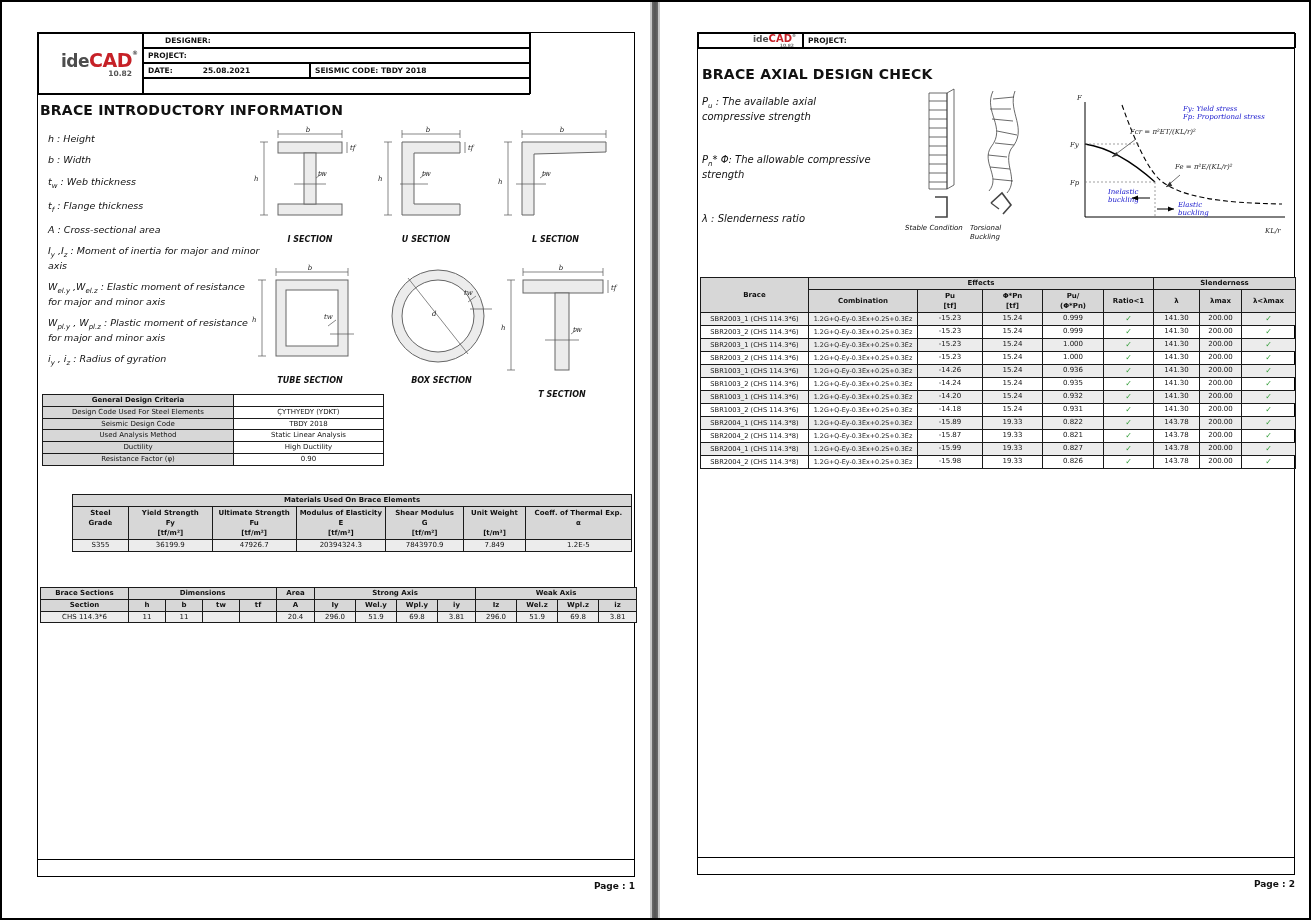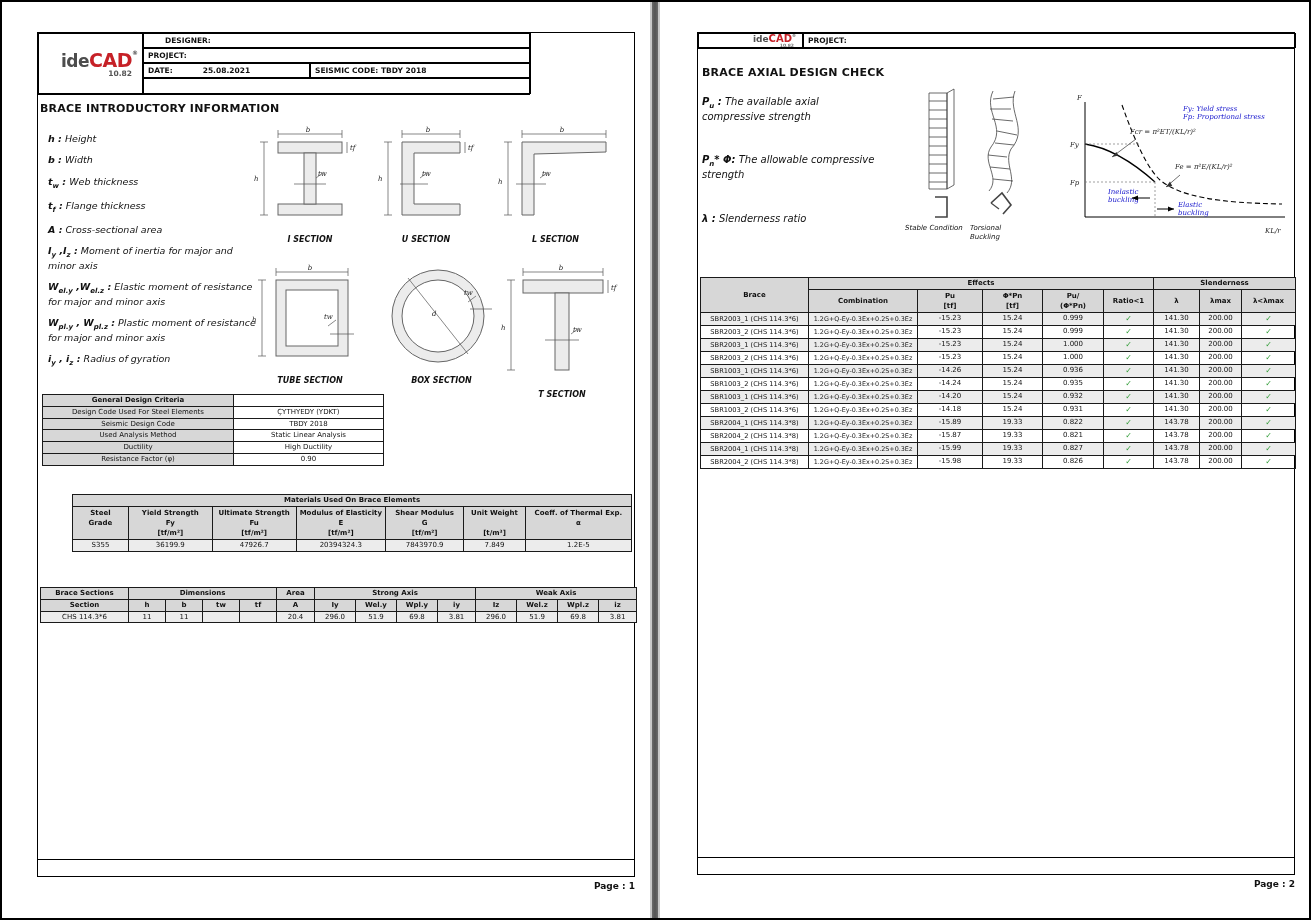--- a/index.html
+++ b/index.html
@@ -13,25 +13,25 @@
   .hdrgrid{display:grid;border:1.2px solid #000;background:#fff;}
   .hcell{border:1px solid #000;padding:1px 4px;font-size:7.5px;font-weight:bold;display:flex;align-items:center;}
   .logo .ide{font-size:17px;color:#4d4d4d;letter-spacing:-.5px;}
   .logo .cad{font-size:19px;color:#c62127;font-weight:800;letter-spacing:-.5px;}
   .logo .reg{font-size:6px;color:#4d4d4d;vertical-align:top;}
   .logo .ver{font-size:7.5px;color:#555;text-align:right;padding-right:6px;margin-top:-2px;}
   .minilogo .ide{font-size:9px;color:#4d4d4d;}
   .minilogo .cad{font-size:10px;color:#c62127;font-weight:800;}
   .minilogo .reg{font-size:4px;color:#4d4d4d;vertical-align:top;}
   .minilogo .ver{font-size:4.5px;color:#777;text-align:right;margin-top:-1px;padding-right:2px;}
-  .doc-h1{font-size:11px;font-weight:bold;letter-spacing:.2px;}
+  .doc-h1{font-size:14px;font-weight:bold;letter-spacing:.2px;}
   
   .defs{font-size:9.5px;font-style:italic;line-height:1.25;}
   .def-item{margin-bottom:9.5px;}
-  .def-sym{font-weight:bold;}
+  .def-sym{font-weight:normal;}
   .def-sym sub{font-size:7px;}
   .defs2 .def-item{margin-bottom:31px;}
   .defs2{font-size:10px;}
   
   table{border-collapse:collapse;table-layout:fixed;width:100%;}
   th,td{border:1px solid #1a1a1a;font-size:7px;text-align:center;padding:1px 2px;line-height:1.25;vertical-align:middle;overflow:hidden;white-space:nowrap;}
   th{background:#d7d7d7;font-weight:bold;}
   tr.shade td{background:#ececec;}
   tr.grp-top td{border-top:1.8px solid #000;}
   td.chk{color:#2e9b34;font-weight:bold;font-size:8px;}

